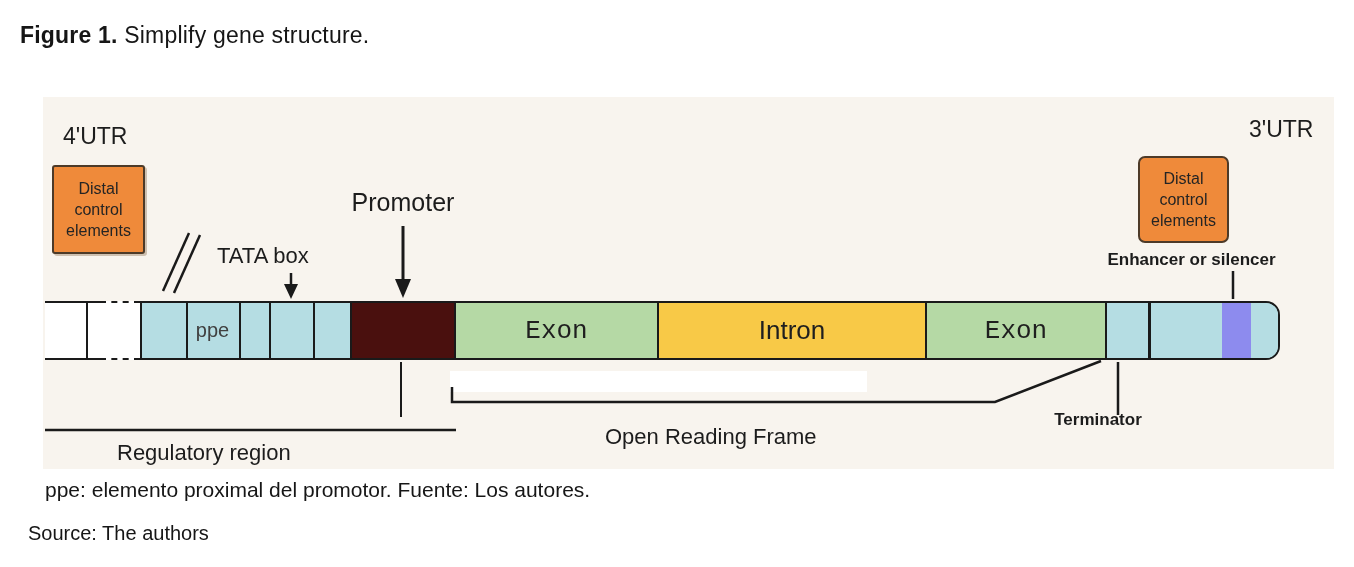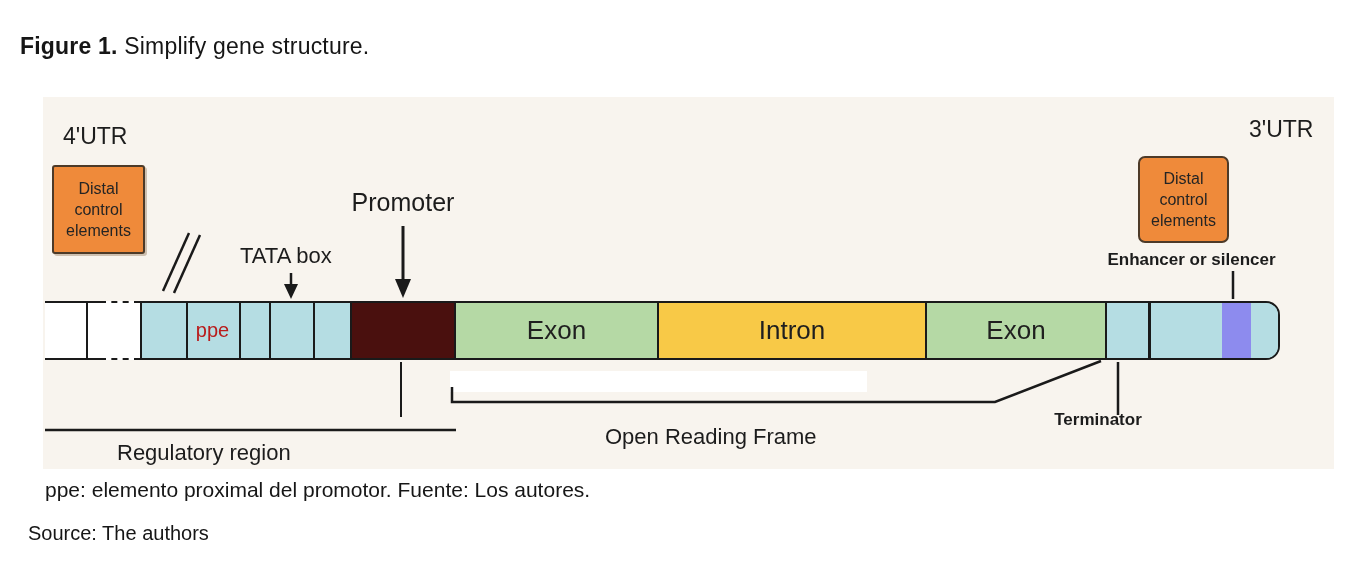--- a/index.html
+++ b/index.html
@@ -7,29 +7,29 @@
     --green:#b5d9a5; --yellow:#f8c947; --purple:#8d8bee; --line:#1a1a1a;
   }
   *{margin:0;padding:0;box-sizing:border-box;}
   html,body{background:#fff;}
   body{
     width:1354px;height:567px;position:relative;overflow:hidden;
     font-family:"Liberation Sans",sans-serif;color:#161616;
   }
   .abs{position:absolute;}
 
-  .figure-title{left:20px;top:22px;font-size:23px;letter-spacing:.2px;margin-top:11px;}
+  .figure-title{left:20px;top:22px;font-size:23px;letter-spacing:.2px;}
   .figure-title .bold{font-weight:bold;}
 
   .panel{left:43px;top:97px;width:1291px;height:372px;background:var(--panel-bg);}
 
   .lbl{position:absolute;white-space:nowrap;color:#1c1c1c;}
   .lbl-utr{font-size:23px;}
   .lbl-promoter{font-size:25px;text-align:center;}
-  .lbl-tata{font-size:22px;margin-left:23px;}
+  .lbl-tata{font-size:22px;}
   .lbl-bold{font-size:17px;font-weight:bold;text-align:center;}
   .lbl-bracket{font-size:22px;}
 
   .distal-box{
     position:absolute;background:var(--orange);
     border:2px solid #4d3a28;display:flex;align-items:center;justify-content:center;
     font-size:16px;line-height:1.32;text-align:center;white-space:pre-line;color:#242424;
   }
   .distal-left{left:52px;top:165px;width:93px;height:89px;border-radius:3px;box-shadow:2px 2px 0 rgba(130,95,60,.35);}
   .distal-right{left:1138px;top:156px;width:91px;height:87px;border-radius:7px;}
@@ -42,26 +42,26 @@
   .gene-bar{
     left:140px;top:301px;width:1140px;height:59px;
     border:2px solid var(--line);border-radius:0 14px 14px 0;
     display:flex;overflow:hidden;background:var(--blue);
   }
   .seg{position:relative;height:100%;display:flex;align-items:center;justify-content:center;}
   .seg+.seg{border-left:2px solid var(--line);}
   .seg-label{font-size:26px;color:#1f1f1f;}
   .seg-blue{background:var(--blue);}
   .seg-maroon{background:var(--maroon);}
-  .seg-green{background:var(--green);}
+  .seg-green{background:var(--green);font-family:Liberation Mono, monospace;}
   .seg-yellow{background:var(--yellow);}
   .subdiv{position:absolute;top:0;bottom:0;width:2px;background:var(--line);}
   .subdiv-thick{width:3px;}
   .purple-block{position:absolute;top:0;bottom:0;background:var(--purple);}
-  .ppe-label{position:absolute;left:43px;width:55px;top:0;bottom:0;display:flex;align-items:center;justify-content:center;font-size:20px;color:#b91c1c;}
+  .ppe-label{position:absolute;left:43px;width:55px;top:0;bottom:0;display:flex;align-items:center;justify-content:center;font-size:20px;color:#404040;}
 
   .white-patch{left:450px;top:371px;width:417px;height:21px;background:#ffffff;}
 
   svg.overlay{position:absolute;left:0;top:0;width:1354px;height:567px;pointer-events:none;}
   svg .ln{stroke:var(--line);fill:none;}
 
   .caption-es{left:45px;top:478px;font-size:21px;}
   .source-en{left:28px;top:522px;font-size:20px;}
 </style>
 </head>

